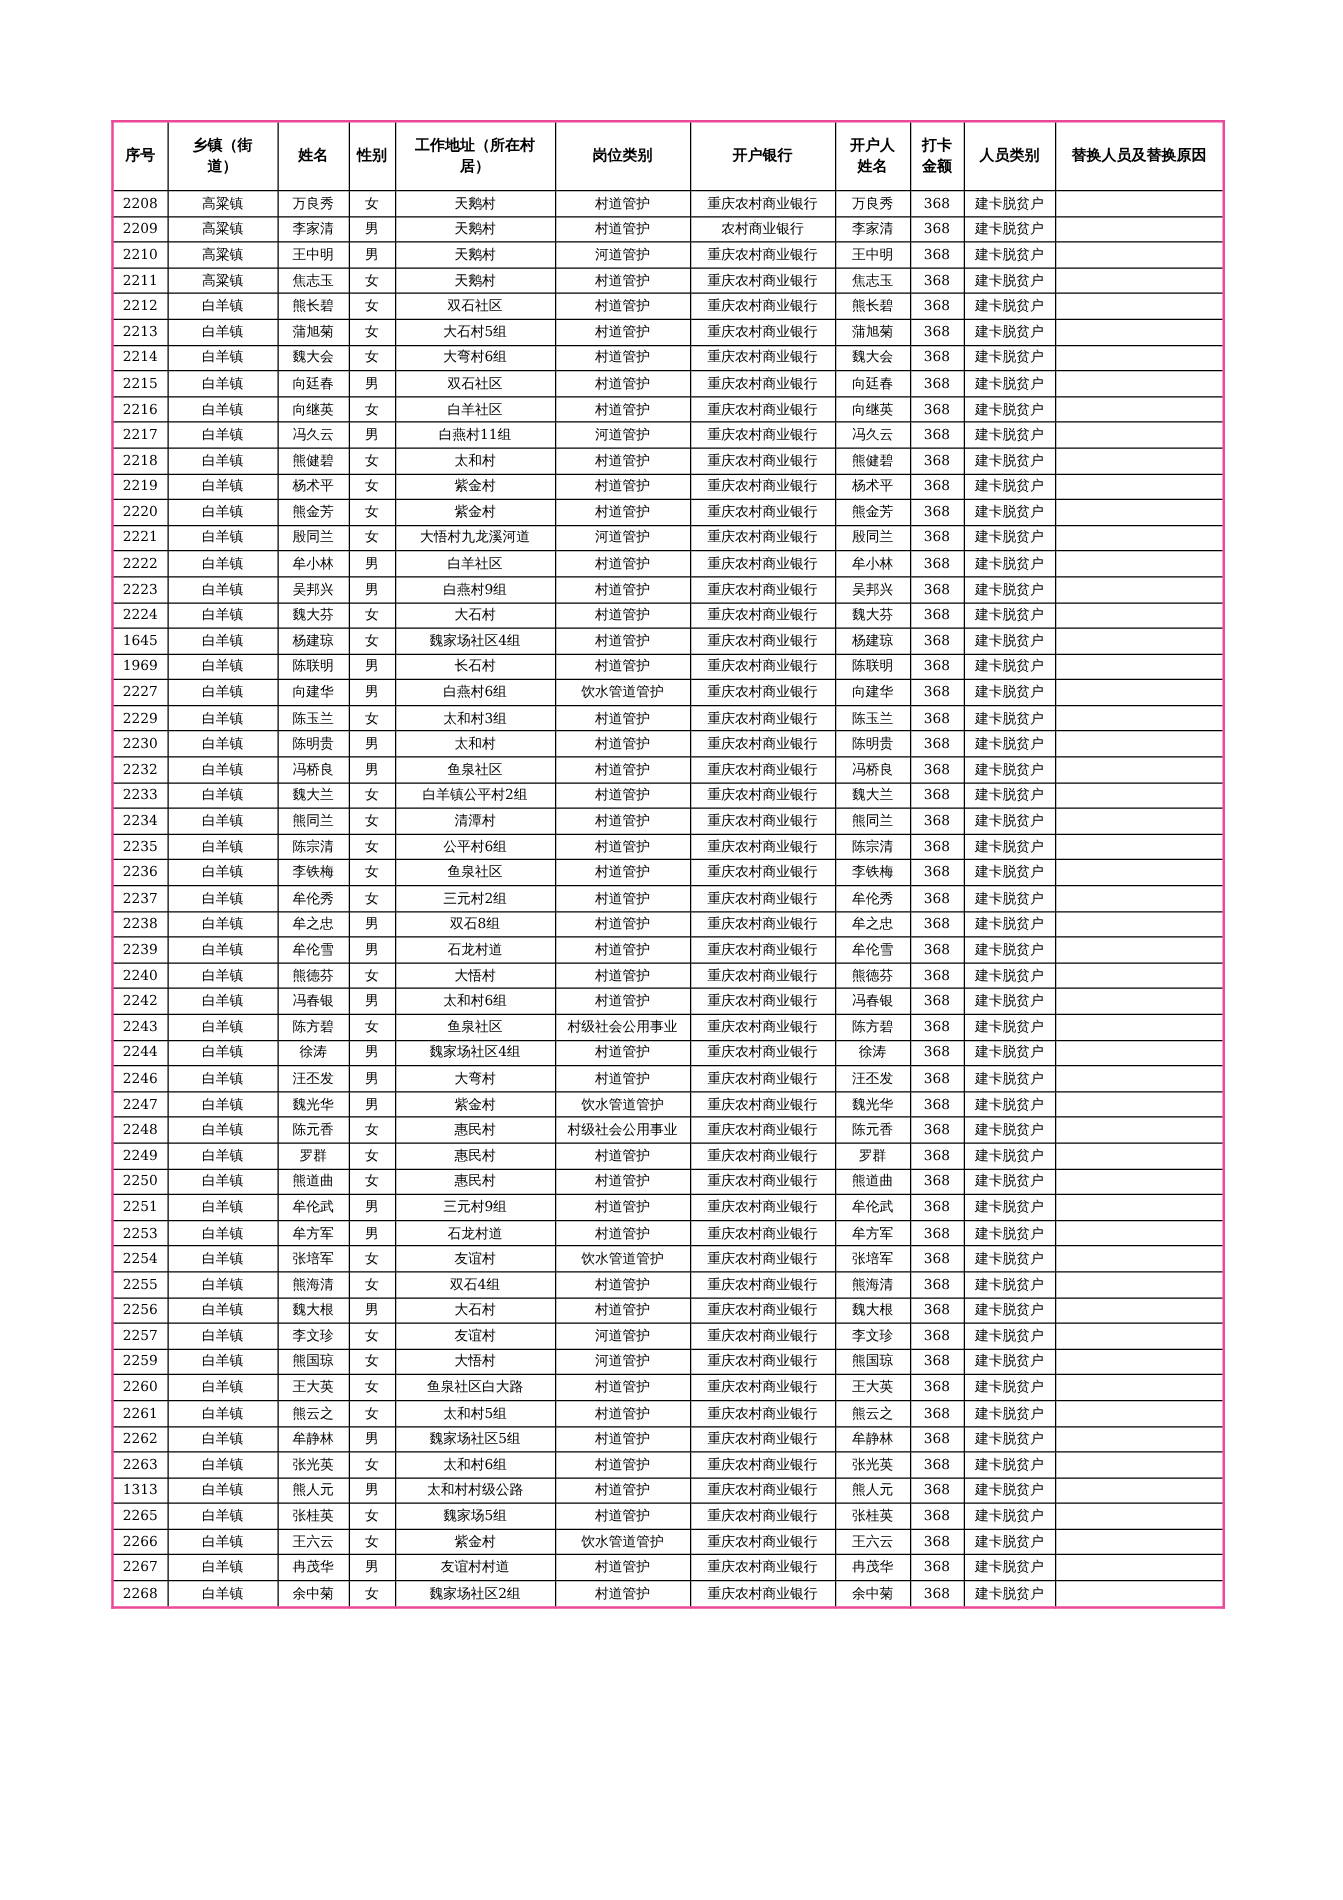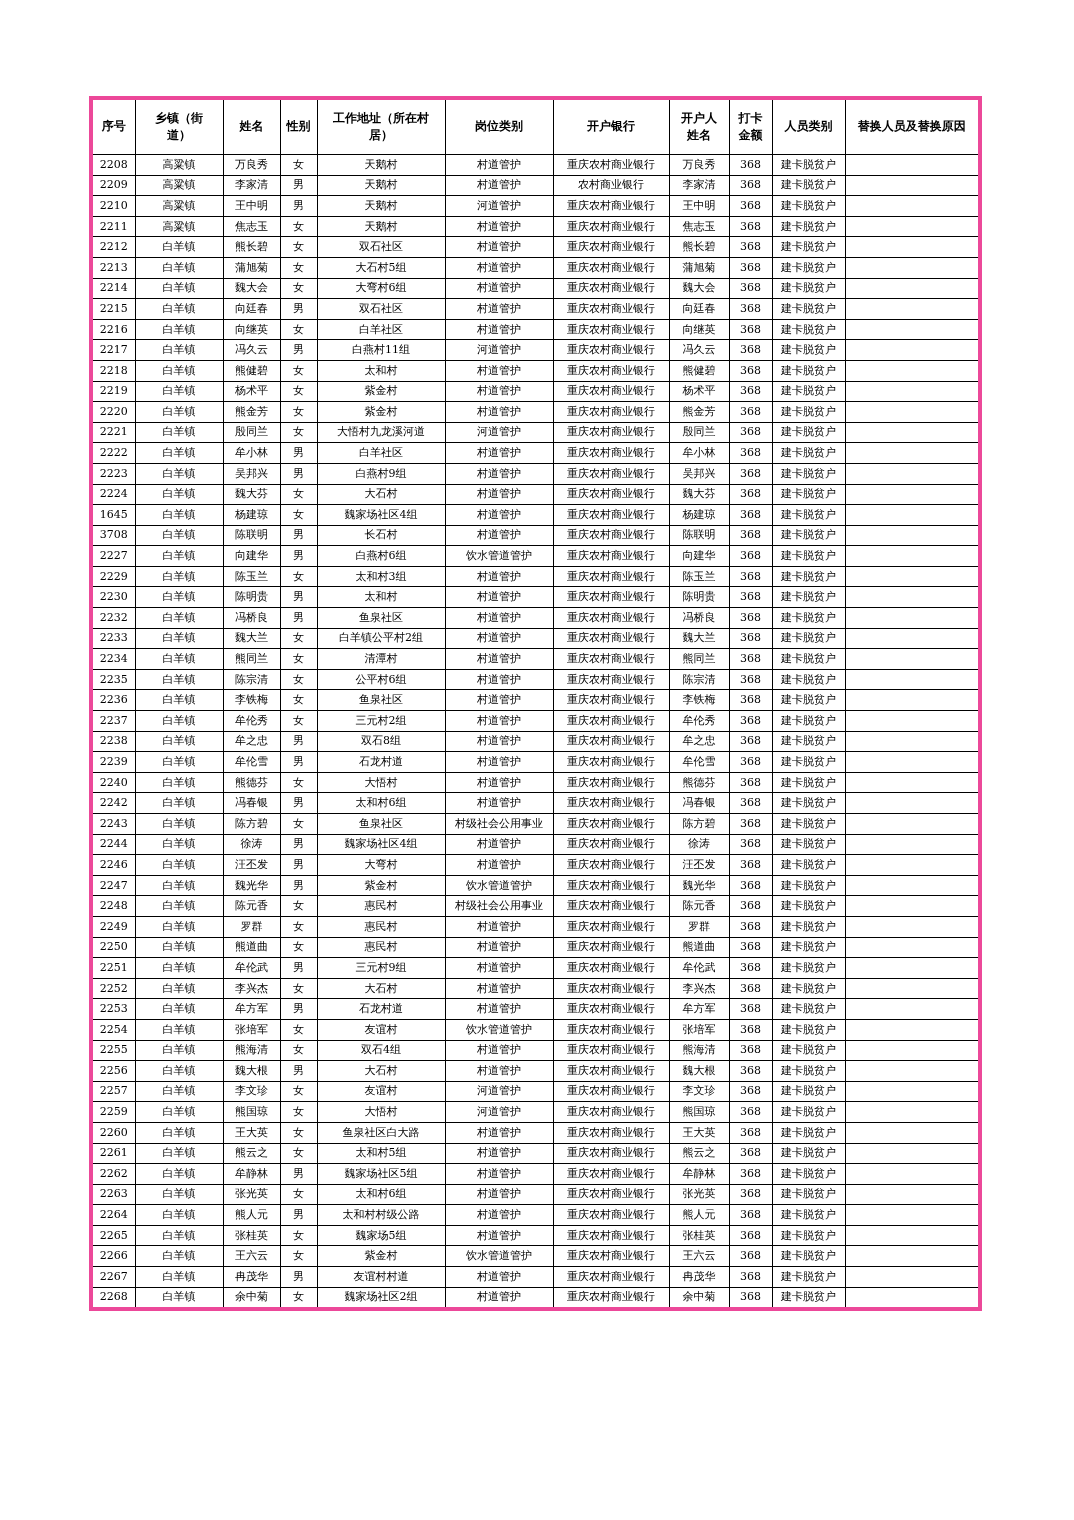--- a/index.html
+++ b/index.html
@@ -5,21 +5,21 @@
   html,body{margin:0;padding:0;}
   body{
     width:1074px;height:1520px;
     background:#ffffff;color:#000000;
     font-family:"DejaVu Serif","Liberation Serif",serif;
     position:relative;overflow:hidden;
   }
   .sheet{position:absolute;left:89px;top:96px;}
   table{
     border-collapse:collapse;table-layout:fixed;
-    border:4px solid #ec4899;
+    border:2px solid #ec4899;
   }
   th,td{
     border:1px solid #000;
     padding:0 2px;
     text-align:center;vertical-align:middle;
     overflow:hidden;
   }
   th{
     font-family:"DejaVu Sans","Liberation Sans",sans-serif;
     font-weight:bold;
@@ -301,21 +301,21 @@
           <td>女</td>
           <td>魏家场社区4组</td>
           <td>村道管护</td>
           <td>重庆农村商业银行</td>
           <td>杨建琼</td>
           <td>368</td>
           <td>建卡脱贫户</td>
           <td></td>
         </tr>
         <tr>
-          <td>3708</td>
+          <td>1969</td>
           <td>白羊镇</td>
           <td>陈联明</td>
           <td>男</td>
           <td>长石村</td>
           <td>村道管护</td>
           <td>重庆农村商业银行</td>
           <td>陈联明</td>
           <td>368</td>
           <td>建卡脱贫户</td>
           <td></td>
@@ -587,33 +587,20 @@
           <td>男</td>
           <td>三元村9组</td>
           <td>村道管护</td>
           <td>重庆农村商业银行</td>
           <td>牟伦武</td>
           <td>368</td>
           <td>建卡脱贫户</td>
           <td></td>
         </tr>
         <tr>
-          <td>2252</td>
-          <td>白羊镇</td>
-          <td>李兴杰</td>
-          <td>女</td>
-          <td>大石村</td>
-          <td>村道管护</td>
-          <td>重庆农村商业银行</td>
-          <td>李兴杰</td>
-          <td>368</td>
-          <td>建卡脱贫户</td>
-          <td></td>
-        </tr>
-        <tr>
           <td>2253</td>
           <td>白羊镇</td>
           <td>牟方军</td>
           <td>男</td>
           <td>石龙村道</td>
           <td>村道管护</td>
           <td>重庆农村商业银行</td>
           <td>牟方军</td>
           <td>368</td>
           <td>建卡脱贫户</td>
@@ -730,21 +717,21 @@
           <td>女</td>
           <td>太和村6组</td>
           <td>村道管护</td>
           <td>重庆农村商业银行</td>
           <td>张光英</td>
           <td>368</td>
           <td>建卡脱贫户</td>
           <td></td>
         </tr>
         <tr>
-          <td>2264</td>
+          <td>1313</td>
           <td>白羊镇</td>
           <td>熊人元</td>
           <td>男</td>
           <td>太和村村级公路</td>
           <td>村道管护</td>
           <td>重庆农村商业银行</td>
           <td>熊人元</td>
           <td>368</td>
           <td>建卡脱贫户</td>
           <td></td>

